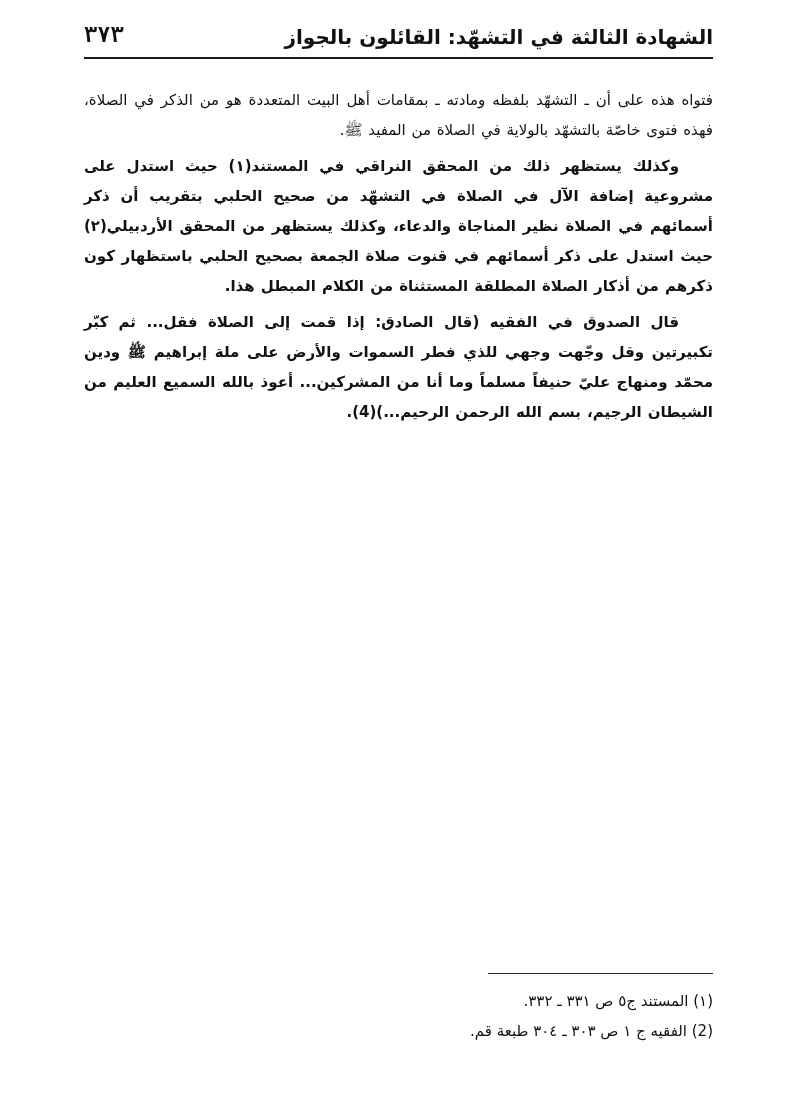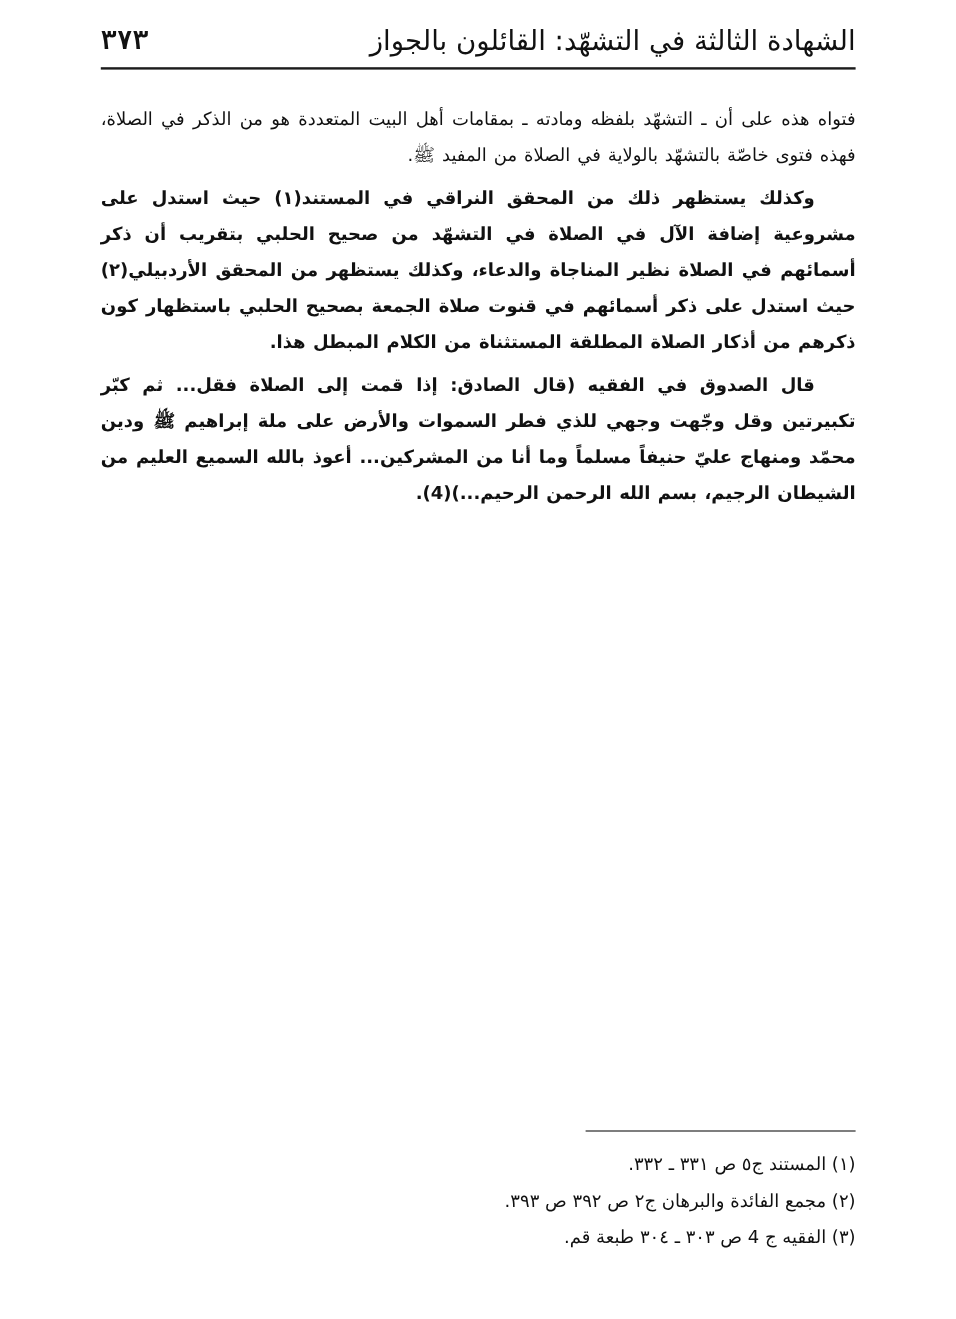--- a/index.html
+++ b/index.html
@@ -21,22 +21,22 @@
     overflow: hidden;
   }
   .running-header {
     display: flex;
     justify-content: space-between;
     align-items: flex-end;
     border-bottom: 2px solid #1c1c1c;
     padding-bottom: 8px;
   }
   .running-header .title {
-    font-size: 23px;
-    font-weight: normal;
+    font-size: 20px;
+    font-weight: bold;
     letter-spacing: 0.2px;
   }
   .running-header .page-number {
     font-size: 22px;
     font-weight: bold;
     font-family: Liberation Mono, monospace;
   }
   .body-text {
     margin-top: 26px;
   }
@@ -86,17 +86,16 @@
 
   <div class="body-text">
     <p>فتواه هذه على أن ـ التشهّد بلفظه ومادته ـ بمقامات أهل البيت المتعددة هو من الذكر في الصلاة، فهذه فتوى خاصّة بالتشهّد بالولاية في الصلاة من المفيد ﷺ.</p>
     <p class="indent">وكذلك يستظهر ذلك من المحقق النراقي في المستند(١) حيث استدل على مشروعية إضافة الآل في الصلاة في التشهّد من صحيح الحلبي بتقريب أن ذكر أسمائهم في الصلاة نظير المناجاة والدعاء، وكذلك يستظهر من المحقق الأردبيلي(٢) حيث استدل على ذكر أسمائهم في قنوت صلاة الجمعة بصحيح الحلبي باستظهار كون ذكرهم من أذكار الصلاة المطلقة المستثناة من الكلام المبطل هذا.</p>
     <p class="indent">قال الصدوق في الفقيه (قال الصادق: إذا قمت إلى الصلاة فقل... ثم كبّر تكبيرتين وقل وجّهت وجهي للذي فطر السموات والأرض على ملة إبراهيم ﷺ ودين محمّد ومنهاج عليّ حنيفاً مسلماً وما أنا من المشركين... أعوذ بالله السميع العليم من الشيطان الرجيم، بسم الله الرحمن الرحيم...)(4).</p>
   </div>
 
   <div class="footnotes">
     <hr class="footnote-separator">
     <p class="footnote">(١) المستند ج٥ ص ٣٣١ ـ ٣٣٢.</p>
-    <p class="footnote">(٢) مجمع الفائدة والبرهان ج٢ ص ٣٩٢ ص ٣٩٣.</p>
-    <p class="footnote">(٣) الفقيه ج 4 ص ٣٠٣ ـ ٣٠٤ طبعة قم.</p>
+    <p class="footnote">(2) الفقيه ج ١ ص ٣٠٣ ـ ٣٠٤ طبعة قم.</p>
   </div>
 
 </div>
 
 </body></html>

